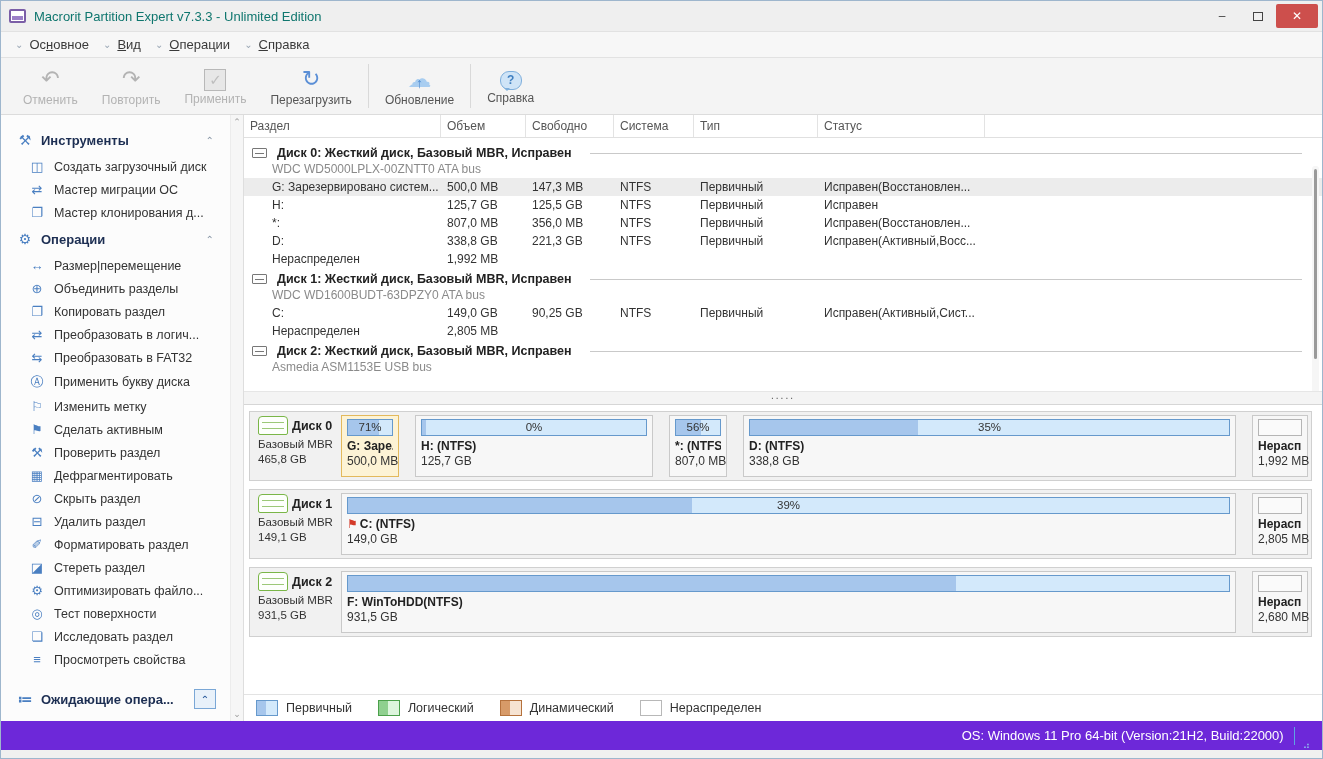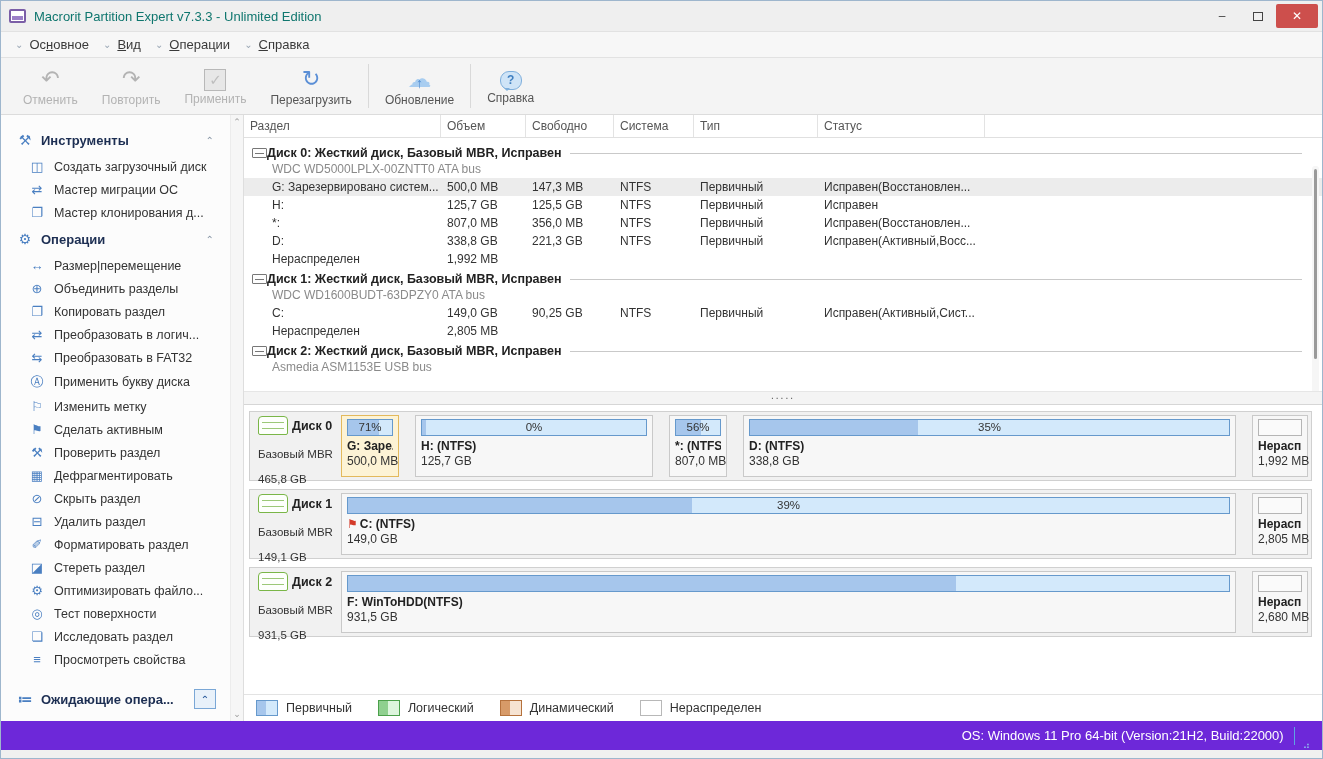--- a/index.html
+++ b/index.html
@@ -51,21 +51,21 @@
   .scroll-arrow { color:#9a9a9a; font-size:9px; cursor:pointer; }
 
   
   .content { flex:1; display:flex; flex-direction:column; background:#fff; min-width:0; position:relative; }
 
   .tbl-header { display:grid; grid-template-columns:197px 85px 88px 80px 124px 167px 1fr; height:23px; border-bottom:1px solid #e0e0e0; flex:0 0 auto; }
   .tbl-header .th { font-size:12px; color:#555; padding:4px 0 0 6px; border-right:1px solid #e3e3e3; overflow:hidden; white-space:nowrap; }
   .tbl-header .th:last-child { border-right:none; }
 
   .tbl-body { flex:0 0 auto; height:253px; position:relative; padding-top:4px; overflow:hidden; }
-  .grp-title { display:flex; align-items:center; gap:0; padding:3px 14px 0 8px; height:19px; }
+  .grp-title { display:flex; align-items:center; gap:10px; padding:3px 14px 0 8px; height:19px; }
   .disk-glyph { width:15px; height:10px; border:1px solid #777; border-radius:1px; position:relative; flex:0 0 auto; background:#fdfdfd; }
   .disk-glyph::after { content:""; position:absolute; left:2px; right:2px; top:4px; border-top:1px solid #777; }
   .grp-title .t { font-size:12.5px; font-weight:bold; color:#222; white-space:nowrap; }
   .grp-title .line { flex:1; border-top:1px solid #c9c9c9; margin-left:8px; margin-right:6px; }
   .grp-sub { font-size:12px; color:#8a8a8a; padding:1px 0 3px 28px; height:17px; white-space:nowrap; }
   .prow { display:grid; grid-template-columns:197px 85px 88px 80px 124px 167px 1fr; height:18px; align-items:center; }
   .prow.selected { background:#ececec; }
   .prow .c { font-size:12px; color:#333; padding-left:6px; white-space:nowrap; overflow:hidden; }
   .prow .c0 { padding-left:28px; }
 
@@ -77,21 +77,21 @@
 
   
   .panels { flex:1 1 auto; background:#fff; padding:6px 10px 0 5px; overflow:hidden; }
   .panel { display:flex; border:1px solid #d0d0d0; background:#f1f1f1; height:70px; margin-bottom:8px; }
   .pinfo { width:88px; flex:0 0 auto; padding:4px 2px 2px 8px; }
   .pinfo-top { display:flex; align-items:center; gap:4px; }
   .drive-icon { width:30px; height:19px; border:1.5px solid #7ab648; border-radius:4px 4px 2px 2px; background:#fdfffc; position:relative; flex:0 0 auto; }
   .drive-icon::before { content:""; position:absolute; left:3px; right:3px; top:5px; border-top:1.5px solid #9cc878; }
   .drive-icon::after { content:""; position:absolute; left:3px; right:3px; top:11px; border-top:1.5px solid #9cc878; }
   .pinfo .dname { font-size:12.5px; font-weight:bold; color:#222; white-space:nowrap; }
-  .pinfo .dline { font-size:11.5px; color:#333; margin-top:13px; white-space:nowrap; }
+  .pinfo .dline { font-size:11.5px; color:#333; margin-top:3px; white-space:nowrap; }
   .pblocks { flex:1; display:flex; gap:16px; padding:3px 3px; min-width:0; }
   .pblock { background:#f7f7f7; border:1px solid #c9c9c9; padding:3px 5px 2px 5px; display:flex; flex-direction:column; min-width:0; }
   .pblock.selected { background:#fdf3d5; border:1px solid #e3b95c; }
   .pblock.unalloc { flex:0 0 56px; }
   .bar { height:17px; border:1px solid #6699cc; background:#d3e9fb; position:relative; overflow:hidden; flex:0 0 auto; }
   .bar .fill { position:absolute; left:0; top:0; bottom:0; background:#a6c6ec; }
   .bar .pct { position:absolute; left:0; right:0; top:1px; text-align:center; font-size:11.5px; color:#333; }
   .bar.empty { border:1px solid #b5b5b5; background:#fafafa; }
   .pblock .bname { font-size:12px; font-weight:bold; color:#222; margin-top:3px; white-space:nowrap; overflow:hidden; }
   .pblock .bsize { font-size:12px; color:#333; margin-top:1px; white-space:nowrap; }

